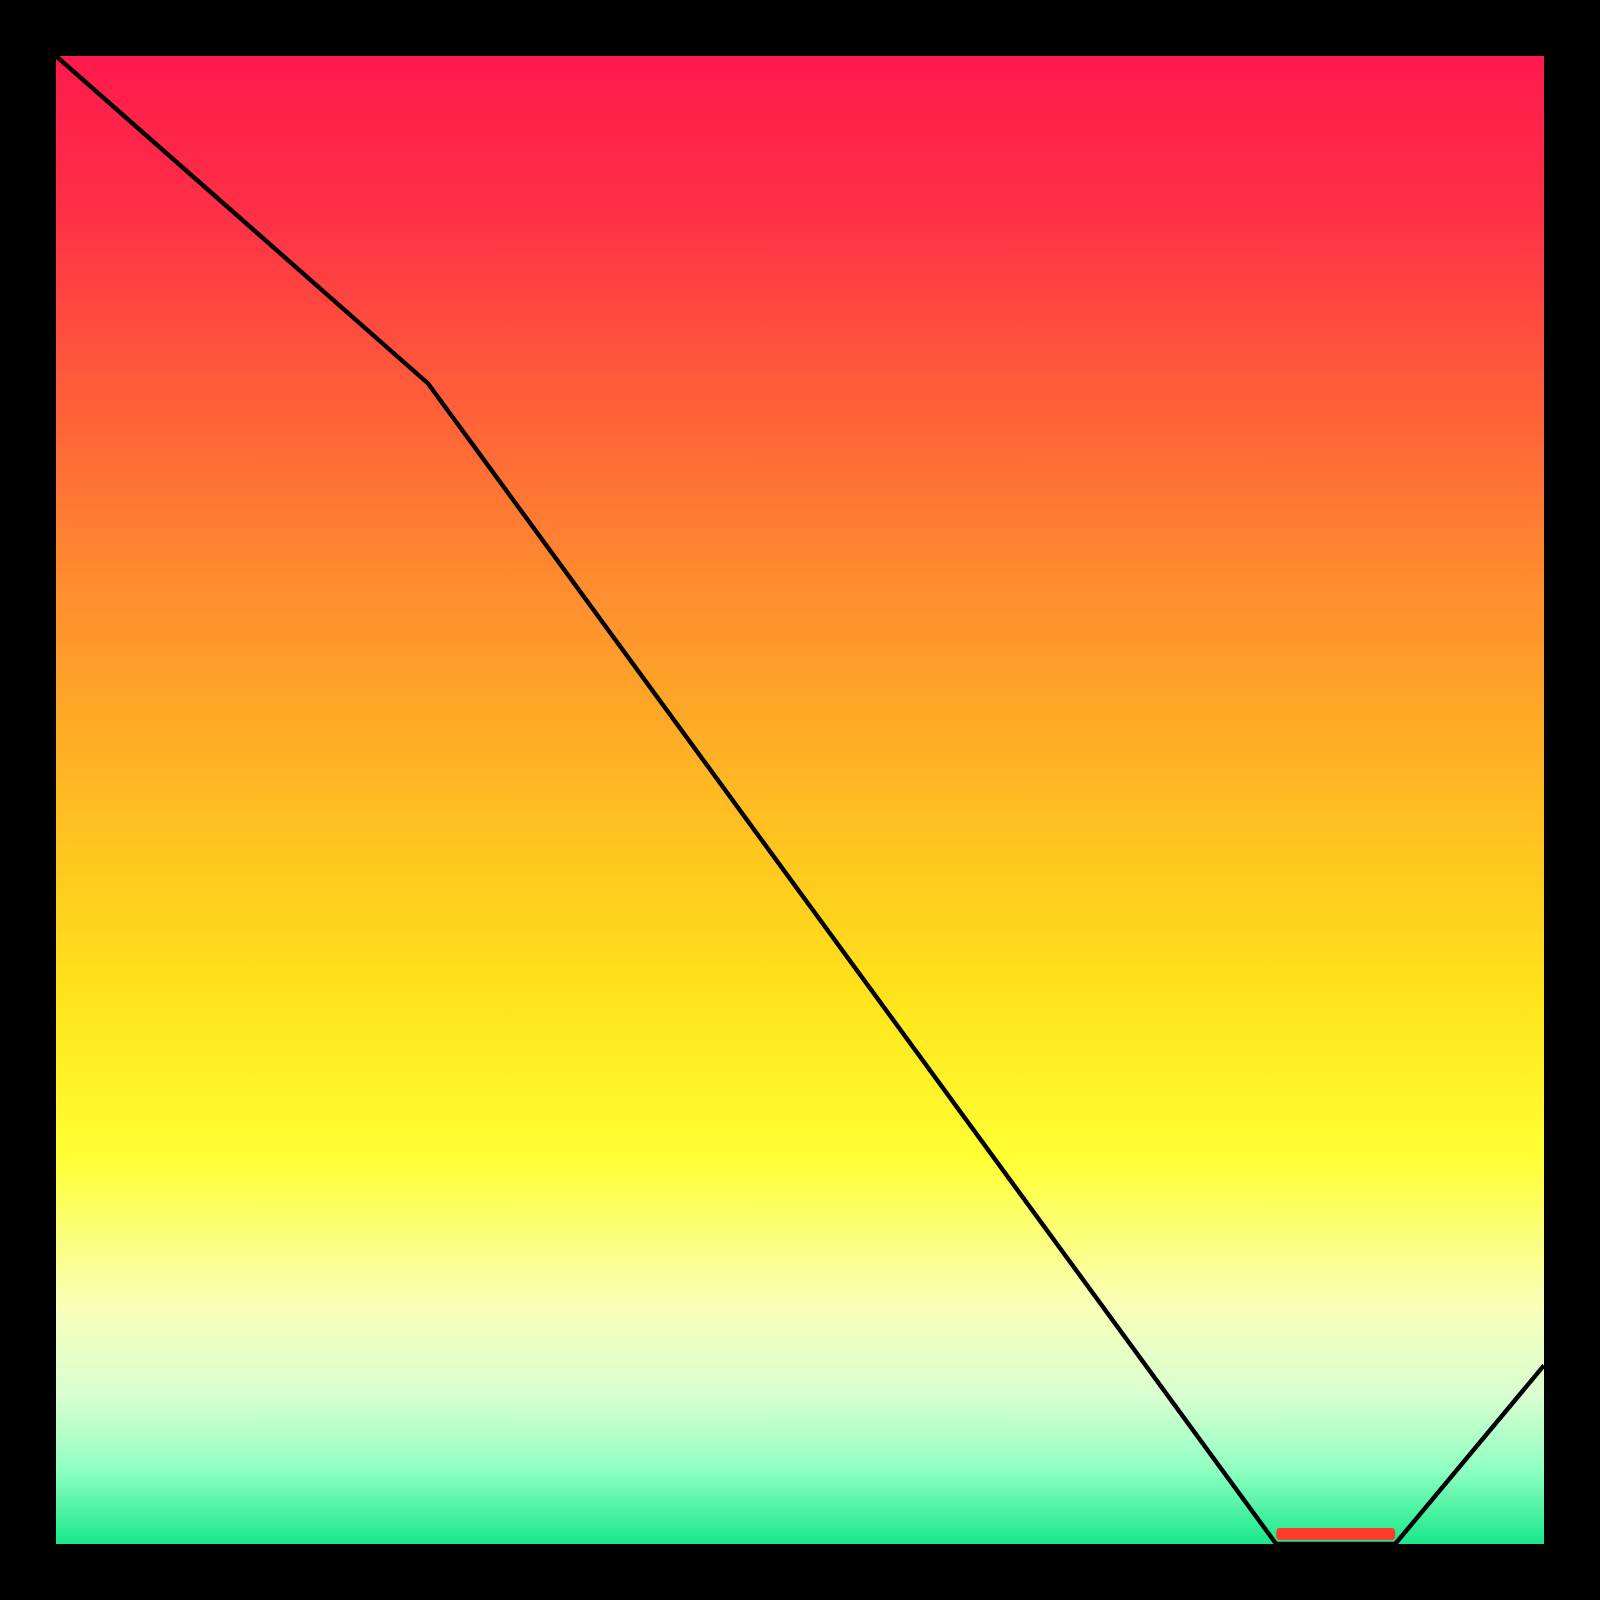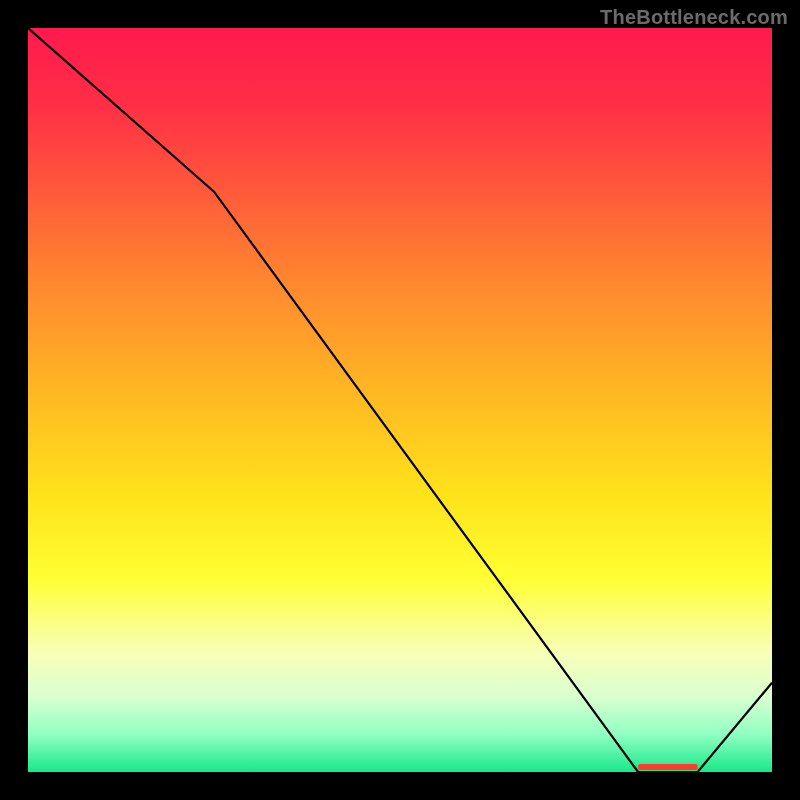--- a/index.html
+++ b/index.html
@@ -28,21 +28,20 @@
     user-select: none;
   }
   svg {
     display: block;
   }
 </style>
 </head>
 <body>
 
 <div class="stage">
-  <div class="watermark">TheBottleneck.com</div>
 
   <svg id="chart-svg" width="800" height="800" viewBox="0 0 800 800" xmlns="http://www.w3.org/2000/svg">
     <defs>
       <linearGradient id="bg-grad" x1="0" y1="0" x2="0" y2="1">
           <stop offset="0.00%" stop-color="#ff1a4d"></stop>
           <stop offset="10.00%" stop-color="#ff2e46"></stop>
           <stop offset="22.00%" stop-color="#ff5a3a"></stop>
           <stop offset="35.00%" stop-color="#ff8a2f"></stop>
           <stop offset="50.00%" stop-color="#ffbb22"></stop>
           <stop offset="63.00%" stop-color="#ffe31a"></stop>

